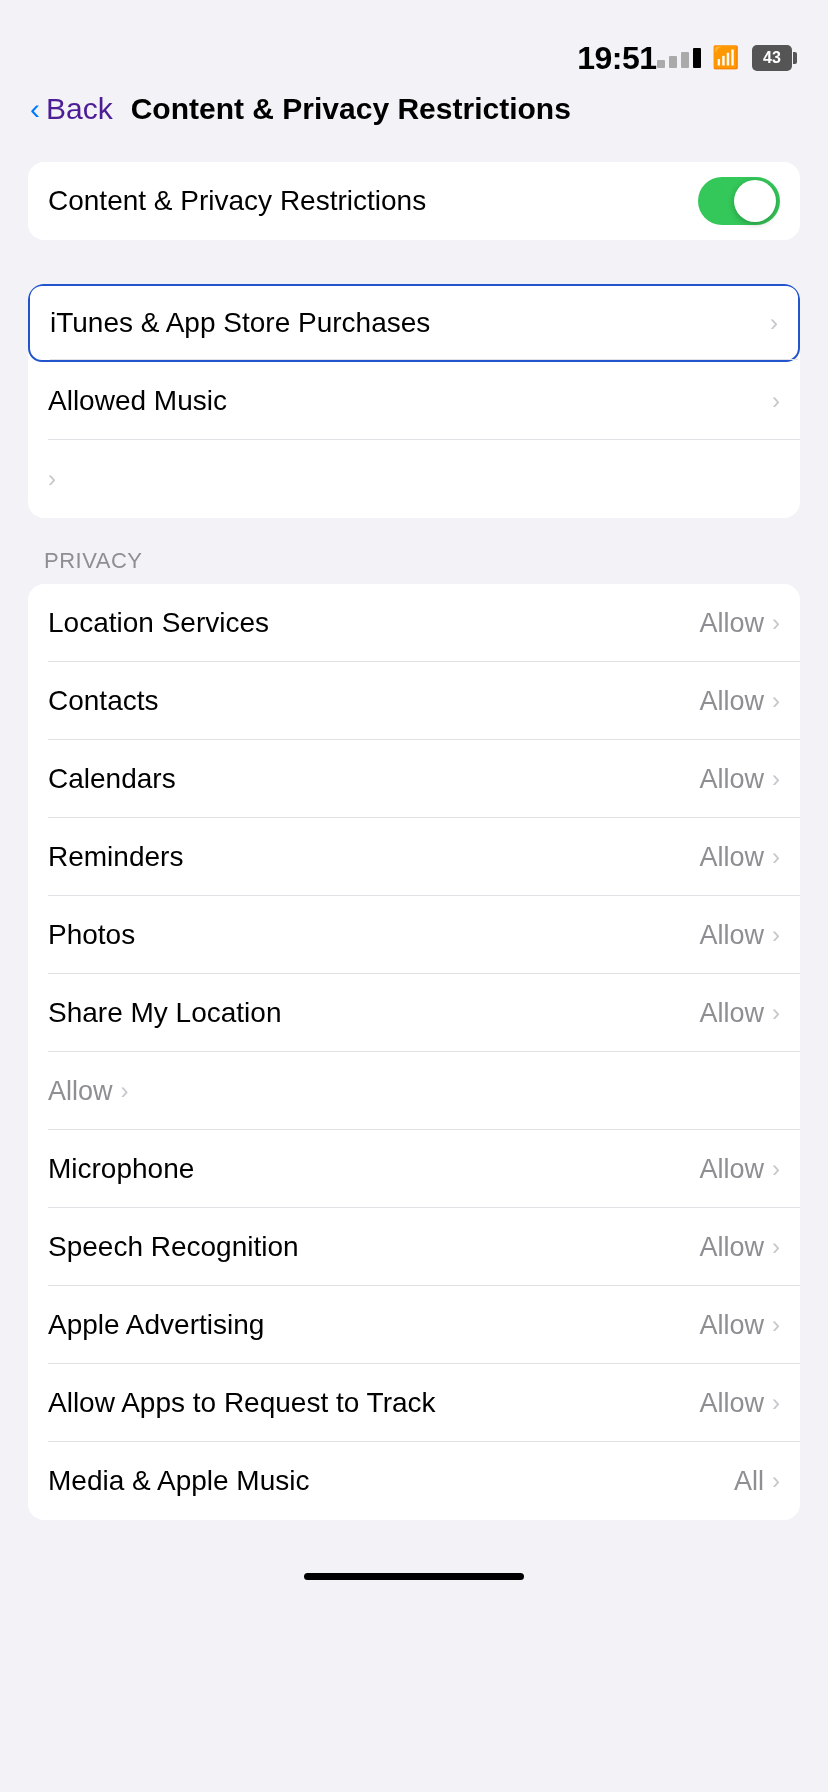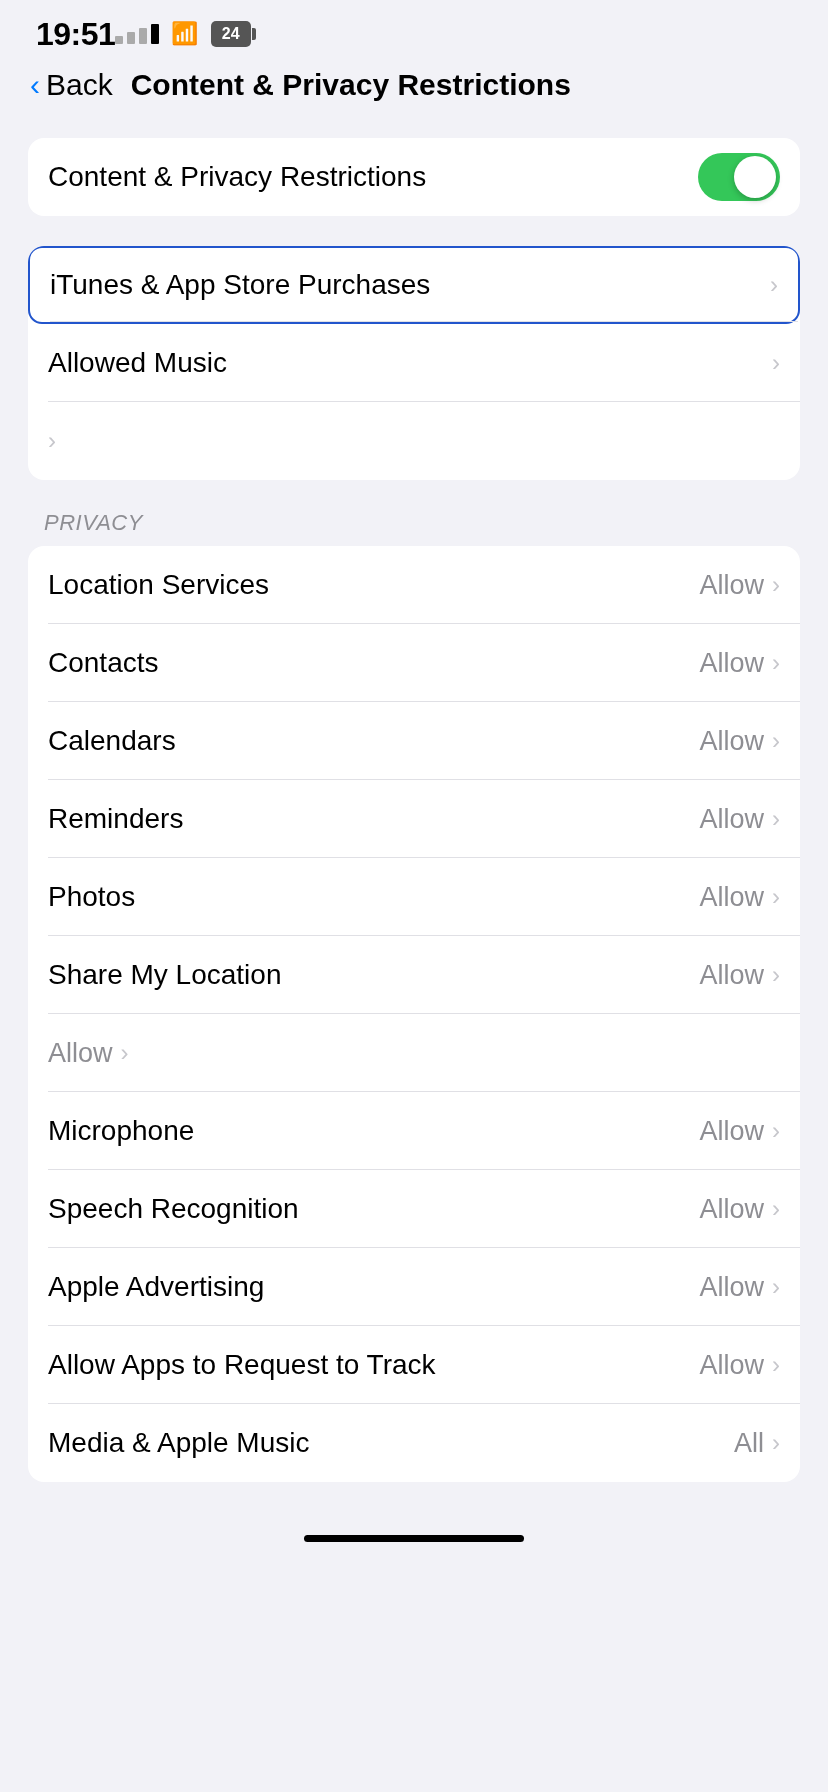--- a/index.html
+++ b/index.html
@@ -9,24 +9,25 @@
       min-height: 1792px;
       background-color: #f2f2f7;
       font-family: -apple-system, 'SF Pro Text', 'Helvetica Neue', sans-serif;
       color: #000;
       overflow-x: hidden;
     }
 
     
     .status-bar {
       display: flex;
-      justify-content: flex-start;
-      align-items: center;
-      padding: 18px 47px 10px 36px;
+      justify-content: flex-end;
+      align-items: center;
+      padding: 18px 36px 10px 36px;
       height: 60px;
+      margin-top: 24px;
     }
     .status-time {
       font-size: 32px;
       font-weight: 600;
       letter-spacing: -0.5px;
     }
     .status-icons {
       display: flex;
       align-items: center;
       gap: 12px;
@@ -88,41 +89,40 @@
       background: none;
       border: none;
     }
     .back-chevron {
       font-size: 30px;
       color: #007aff;
       margin-right: 2px;
     }
     .back-label {
       font-size: 30px;
-      color: #000000;
+      color: #4c1d95;
     }
     .nav-title {
       font-size: 30px;
       font-weight: 700;
       color: #000;
       margin-left: 8px;
     }
 
     
     .section {
       margin: 20px 28px 0 28px;
     }
     .section-label {
       font-size: 22px;
       font-weight: 400;
       color: #8e8e93;
       text-transform: uppercase;
       letter-spacing: 0.5px;
       padding: 0 16px 10px 16px;
-      font-style: italic;
     }
 
     
     .card {
       background: #fff;
       border-radius: 16px;
       overflow: hidden;
     }
 
     .list-row {
@@ -210,21 +210,21 @@
   <span class="status-time">19:51</span>
   <div class="status-icons">
     <div class="signal-dots">
       <div class="signal-dot" style="height:8px;"></div>
       <div class="signal-dot" style="height:12px;"></div>
       <div class="signal-dot" style="height:16px;"></div>
       <div class="signal-dot" style="height:20px; background:#000;"></div>
     </div>
     <span class="wifi-icon">📶</span>
     <div class="battery-box">
-      <span>24</span>
+      <span>43</span>
     </div>
   </div>
 </div>
 
 <div class="nav-bar">
   <button class="back-button">
     <span class="back-chevron">‹</span>
     <span class="back-label">Back</span>
   </button>
   <span class="nav-title">Content &amp; Privacy Restrictions</span>
@@ -234,21 +234,21 @@
   <div class="card">
     <div class="list-row">
       <span class="row-left">Content &amp; Privacy Restrictions</span>
       <div class="toggle">
         <div class="toggle-thumb"></div>
       </div>
     </div>
   </div>
 </div>
 
-<div class="section" style="margin-top: 30px;">
+<div class="section" style="margin-top: 44px;">
   <div class="card">
     <div class="list-row highlighted">
       <span class="row-left">iTunes &amp; App Store Purchases</span>
       <div class="row-right">
         <span class="chevron-right">›</span>
       </div>
     </div>
     <div class="list-row">
       <span class="row-left">Allowed Music</span>
       <div class="row-right">

